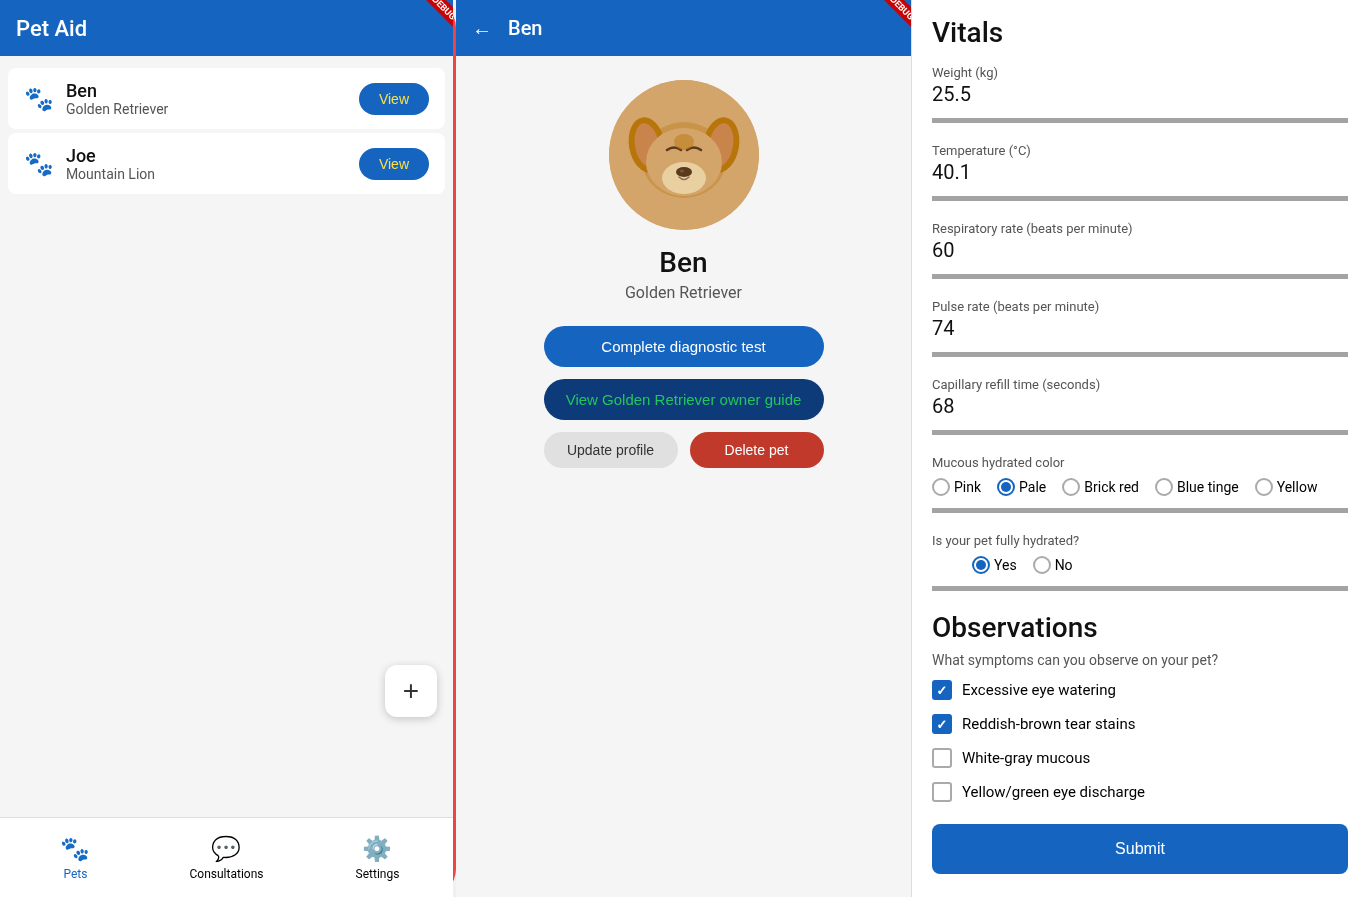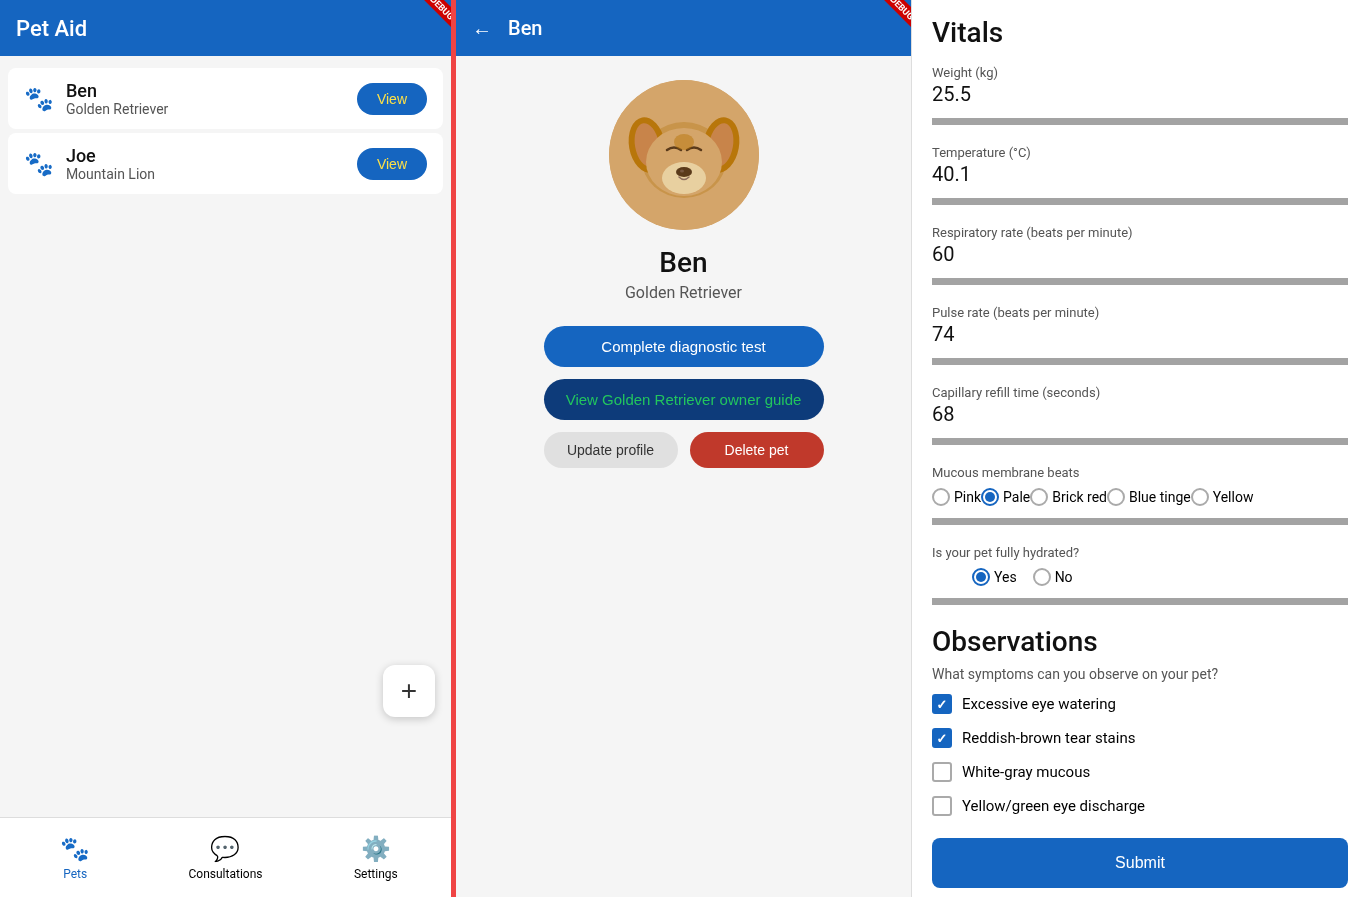--- a/index.html
+++ b/index.html
@@ -1,19 +1,19 @@
 <!DOCTYPE html>
 <html><head>
   <meta charset="utf-8">
   <style>
     * { box-sizing: border-box; margin: 0; padding: 0; }
     body { font-family: -apple-system, BlinkMacSystemFont, 'Segoe UI', Roboto, sans-serif; display: flex; width: 1368px; height: 897px; overflow: hidden; background: #f0f0f0; }
 
     
-    .panel-1 { width: 456px; display: flex; flex-direction: column; background: #f5f5f5; border-right: 5px solid #ef4444; }
+    .panel-1 { width: 456px; display: flex; flex-direction: column; background: #f5f5f5; border-right: 3px solid #ef4444; border-radius: 28px; }
     .panel-2 { width: 456px; display: flex; flex-direction: column; background: #f5f5f5; border-right: 1px solid #ddd; }
     .panel-3 { width: 456px; display: flex; flex-direction: column; background: #fff; overflow-y: auto; }
 
     
     .header { background: #1565c0; color: white; padding: 0 16px; height: 56px; display: flex; align-items: center; position: relative; overflow: hidden; }
     .header h1 { font-size: 22px; font-weight: 500; }
     .header-back { display: flex; align-items: center; gap: 16px; }
     .header-back .back-arrow { font-size: 20px; cursor: pointer; }
     .header-title { font-size: 20px; font-weight: 500; }
 
@@ -47,24 +47,24 @@
     .action-btn { width: 280px; padding: 12px; border-radius: 24px; font-size: 15px; font-weight: 500; cursor: pointer; margin-bottom: 12px; border: none; }
     .btn-diagnostic { background: #1565c0; color: white; }
     .btn-guide { background: #0d3b7a; color: #22c55e; text-align: center; }
     .btn-row { display: flex; gap: 12px; width: 280px; }
     .btn-update { flex: 1; background: #e0e0e0; color: #333; padding: 10px; border-radius: 24px; font-size: 14px; cursor: pointer; border: none; }
     .btn-delete { flex: 1; background: #c0392b; color: white; padding: 10px; border-radius: 24px; font-size: 14px; cursor: pointer; border: none; }
 
     
     .diagnostic-content { padding: 16px 20px; }
     .section-title { font-size: 28px; font-weight: 500; margin-bottom: 16px; color: #111; }
-    .field-group { margin-bottom: 20px; border-bottom: 7px solid #a3a3a3; padding-bottom: 12px; }
+    .field-group { margin-bottom: 20px; border-bottom: 5px solid #a3a3a3; padding-bottom: 12px; }
     .field-label { font-size: 13px; color: #555; margin-bottom: 2px; }
     .field-value { font-size: 20px; color: #111; }
-    .radio-group { display: flex; align-items: flex-end; gap: 0; flex-wrap: wrap; margin-top: 8px; }
+    .radio-group { display: flex; align-items: flex-end; gap: 16px; flex-wrap: wrap; margin-top: 8px; }
     .radio-option { display: flex; align-items: center; gap: 4px; font-size: 14px; cursor: pointer; }
     .radio-circle { width: 18px; height: 18px; border-radius: 50%; border: 2px solid #aaa; display: flex; align-items: center; justify-content: center; }
     .radio-circle.selected { border-color: #1565c0; }
     .radio-dot { width: 10px; height: 10px; border-radius: 50%; background: #1565c0; }
     .hydrated-group { display: flex; align-items: center; gap: 16px; margin-top: 8px; padding-left: 40px; }
     .obs-section { margin-top: 8px; }
     .obs-title { font-size: 28px; font-weight: 500; margin: 16px 0 8px; color: #111; }
     .obs-subtitle { font-size: 14px; color: #555; margin-bottom: 12px; }
     .checkbox-item { display: flex; align-items: center; gap: 10px; margin-bottom: 14px; font-size: 15px; cursor: pointer; }
     .checkbox-box { width: 20px; height: 20px; border: 2px solid #aaa; border-radius: 3px; display: flex; align-items: center; justify-content: center; }
@@ -195,21 +195,21 @@
       <div class="field-label">Pulse rate (beats per minute)</div>
       <div class="field-value">74</div>
     </div>
 
     <div class="field-group">
       <div class="field-label">Capillary refill time (seconds)</div>
       <div class="field-value">68</div>
     </div>
 
     <div class="field-group">
-      <div class="field-label">Mucous membrane beats</div>
+      <div class="field-label">Mucous hydrated color</div>
       <div class="radio-group">
         <label class="radio-option">
           <div class="radio-circle"></div>
           <span>Pink</span>
         </label>
         <label class="radio-option">
           <div class="radio-circle selected">
             <div class="radio-dot"></div>
           </div>
           <span>Pale</span>

